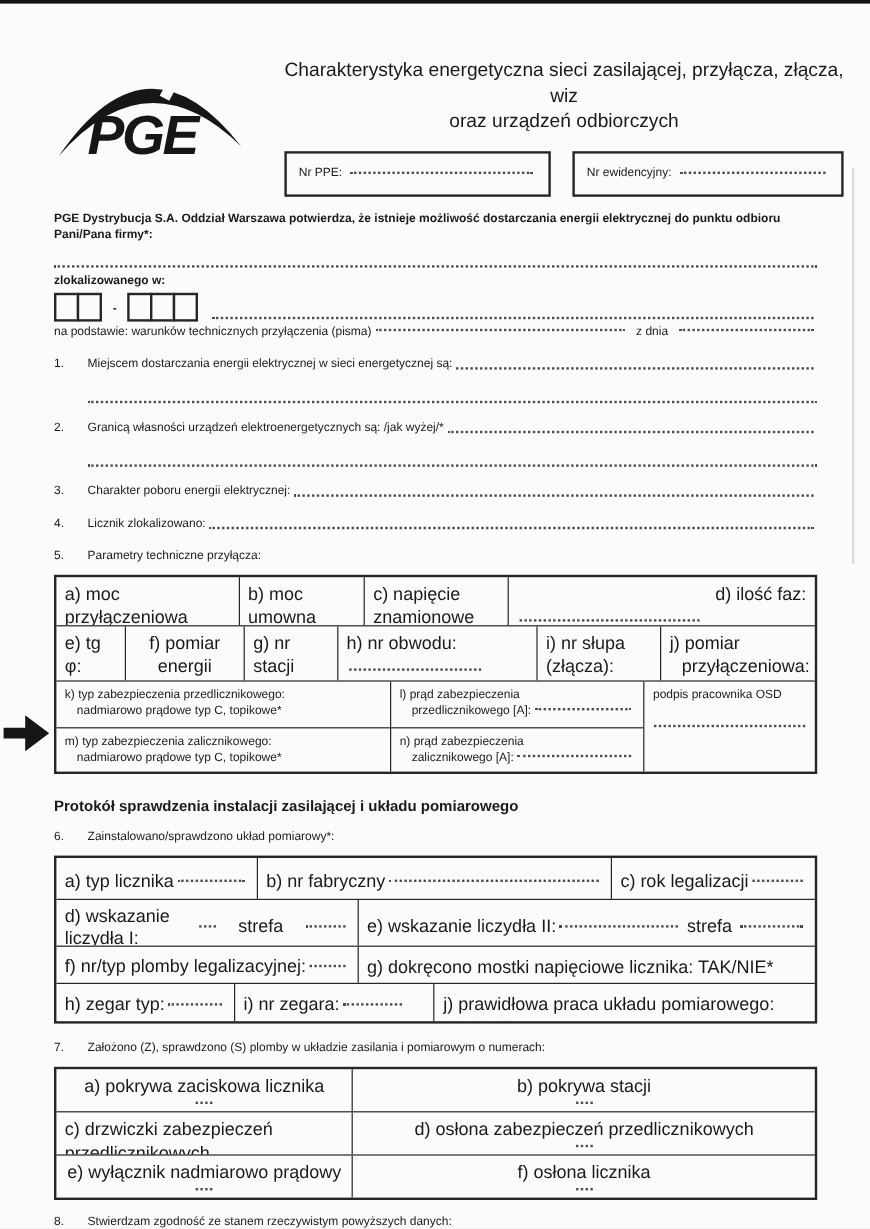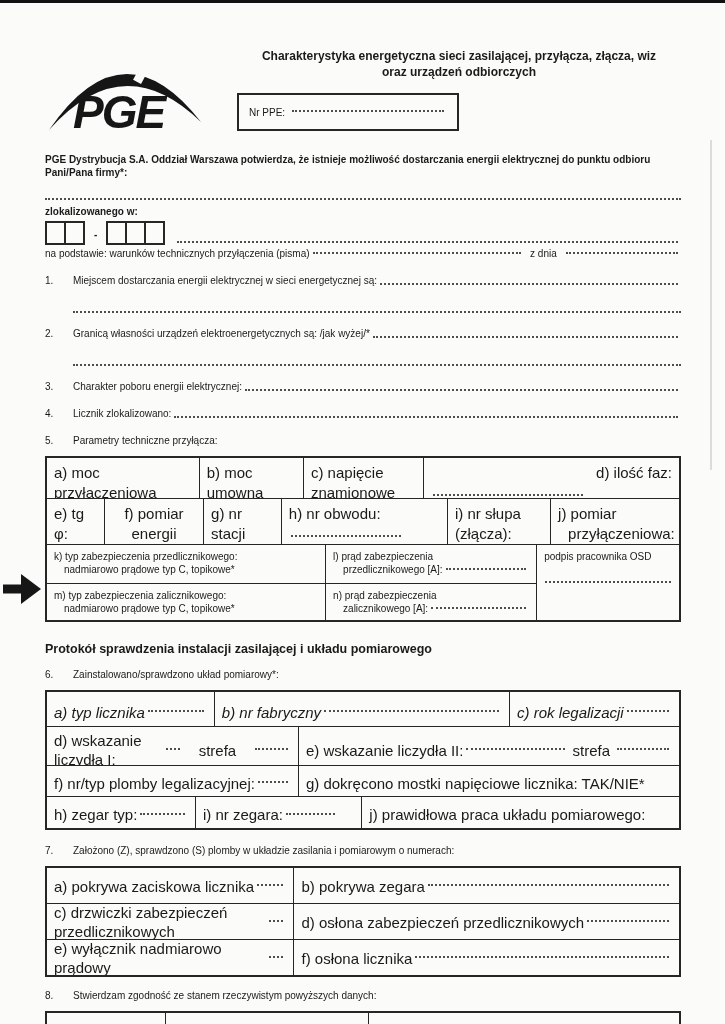--- a/index.html
+++ b/index.html
@@ -11,21 +11,21 @@
     overflow:hidden;
   }
   .scanbar-top { position:absolute; top:0; left:0; width:100%; height:3px; background:#111; }
   .scan-artifact-line { position:absolute; left:710px; top:140px; width:2px; height:330px; background:#dcdcd8; }
   .content { position:absolute; top:40px; left:45px; width:636px; }
 
   
   .hdr { display:flex; }
   .logo-wrap { width:160px; flex:none; padding-top:4px; }
   .hdr-right { flex:1; padding-left:32px; }
-  .doc-title { text-align:center; font-weight:bold; font-size:12px; line-height:1.35; padding-top:8px; }
+  .doc-title { text-align:center; font-weight:normal; font-size:16px; line-height:1.35; padding-top:8px; }
   .idboxes { display:flex; gap:18px; margin-top:13px; }
   .idbox { border:2px solid #262626; height:38px; display:flex; align-items:center; padding:0 10px; }
   .idbox.ppe { width:222px; }
   .idbox.ewid { width:226px; }
   .idbox .lbl { flex:none; margin-right:4px; }
 
   
   .line { display:flex; align-items:center; }
   .dotfill { flex:1; border-bottom:2px dotted #4d4d4d; margin:0 3px 2px 3px; min-width:14px; }
   .dotseg { border-bottom:2px dotted #4d4d4d; margin:0 3px 2px 3px; }
@@ -72,33 +72,33 @@
   .g-osd { grid-column:3; grid-row:1 / span 2; border-left:1.5px solid #262626; }
   .g-m { grid-column:1; grid-row:2; border-top:1.5px solid #262626; }
   .g-n { grid-column:2; grid-row:2; border-top:1.5px solid #262626; border-left:1.5px solid #262626; }
   .indent2 { padding-left:10px; }
   .osd-dots { border-bottom:2px dotted #4d4d4d; height:14px; margin:6px 1px 0 1px; }
 
   .section-h { font-weight:bold; font-size:12.5px; margin-top:19px; }
 
   
   .t6r1 .c1{width:26.4%;} .t6r1 .c2{width:46.7%;} .t6r1 .c3{width:26.9%;}
-  .t6r1 .tcell{height:34px; padding-top:10px;font-style:italic;}
+  .t6r1 .tcell{height:34px; padding-top:10px;}
   .t6r2 .c1{width:39.7%;gap:12px;} .t6r2 .c2{width:60.3%;}
   .t6r2 .tcell{height:38px; padding-top:12px;}
   .t6r3 .c1{width:39.7%;} .t6r3 .c2{width:60.3%;}
   .t6r3 .tcell{height:30px; padding-top:8px;}
   .t6r4 .c1{width:24%;} .t6r4 .c2{width:24.4%;} .t6r4 .c3{width:51.6%;margin-left:16px;}
   .t6r4 .tcell{height:31px; padding-top:8px;}
   .strefa { flex:none; padding:0 4px; }
   .sdots { width:52px; }
 
   
   .t7 .c1{width:39%;} .t7 .c2{width:61%;}
-  .t7 .tcell{height:35px; }
+  .t7 .tcell{height:35px; flex-direction:column;}
 
   
   .t8sig { display:flex; }
   .t8sig .tcell { height:31px; padding-top:4px; text-align:center; display:flex; flex-direction:column; }
   .t8sig .c1{width:18.6%;} .t8sig .c2{width:32.2%;} .t8sig .c3{width:49.2%;}
 </style>
 </head>
 <body>
 
 <div class="page">
@@ -116,20 +116,24 @@
         </svg>
       </div>
       <div class="hdr-right">
         <div class="doc-title">
           <div>Charakterystyka energetyczna sieci zasilającej, przyłącza, złącza, wiz</div>
           <div>oraz urządzeń odbiorczych</div>
         </div>
         <div class="idboxes">
           <div class="idbox ppe line">
             <span class="lbl">Nr PPE:</span>
+            <span class="dotfill"></span>
+          </div>
+          <div class="idbox ewid line">
+            <span class="lbl">Nr ewidencyjny:</span>
             <span class="dotfill"></span>
           </div>
         </div>
       </div>
     </div>
 
     <div class="intro-p">
       <div>PGE Dystrybucja S.A. Oddział Warszawa potwierdza, że istnieje możliwość dostarczania energii elektrycznej do punktu odbioru</div>
       <div>Pani/Pana firmy*:</div>
     </div>
@@ -339,21 +343,21 @@
       <span class="itext">Założono (Z), sprawdzono (S) plomby w układzie zasilania i pomiarowym o numerach:</span>
     </div>
 
     <div class="tbl t7">
       <div class="trow">
         <div class="tcell c1 line">
           <span>a) pokrywa zaciskowa licznika</span>
             <span class="dotfill"></span>
         </div>
         <div class="tcell c2 line">
-          <span>b) pokrywa zegara</span>
+          <span>b) pokrywa stacji</span>
             <span class="dotfill"></span>
         </div>
       </div>
       <div class="trow">
         <div class="tcell c1 line">
           <span>c) drzwiczki zabezpieczeń przedlicznikowych</span>
             <span class="dotfill"></span>
         </div>
         <div class="tcell c2 line">
           <span>d) osłona zabezpieczeń przedlicznikowych</span>

